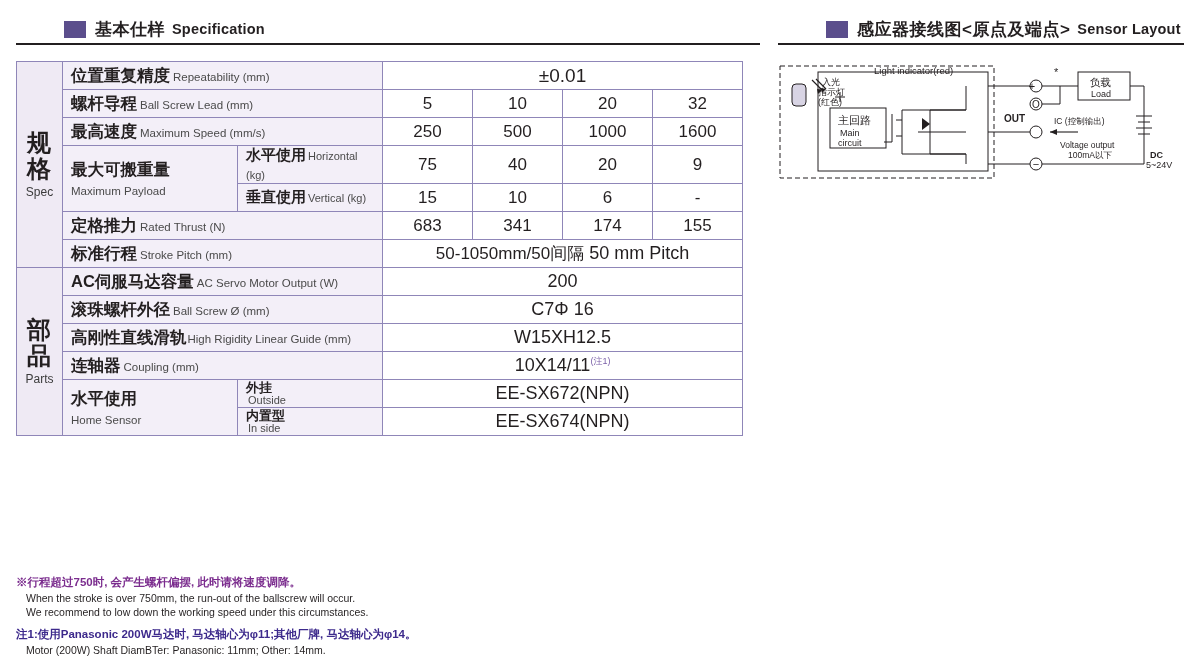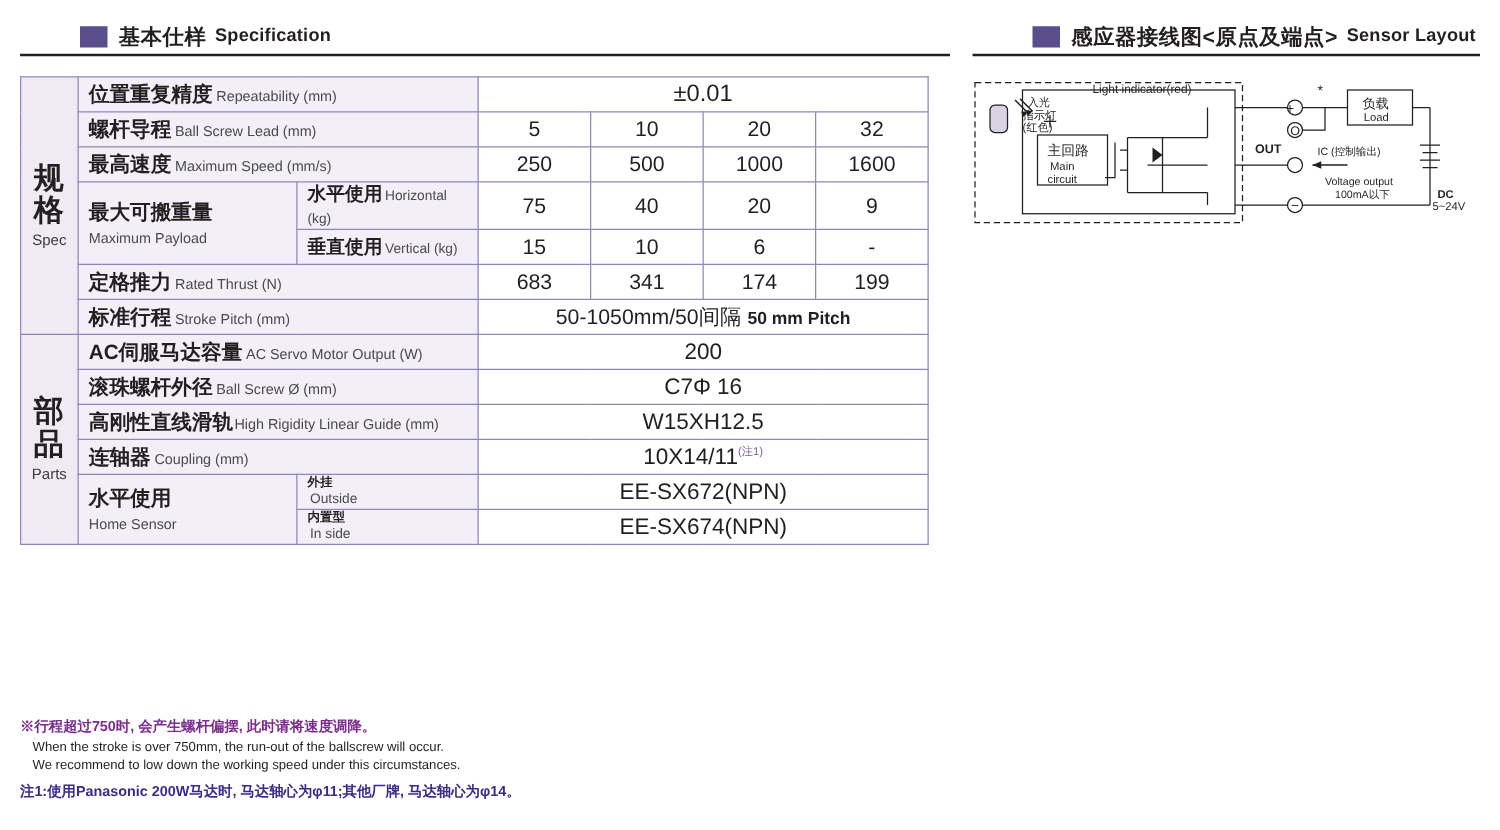--- a/index.html
+++ b/index.html
@@ -109,30 +109,30 @@
     font-weight: normal;
     margin-left: 2px;
   }
   .val {
     text-align: center;
     font-size: 17px;
   }
   .val-big { font-size: 19px; }
   .val-wide { text-align: center; font-size: 18px; }
   .val-wide .small {
-    font-size: 14px;
-    font-weight: bold;
+    font-size: 18px;
+    font-weight: normal;
   }
   .val-wide .cnmix { font-size: 17px; }
   sup.note {
     font-size: 9px;
     color: #7a5fa8;
     vertical-align: super;
   }
-  .sub-outside .cn { font-size: 10px; font-weight: bold; display:block; line-height:1.05;}
+  .sub-outside .cn { font-size: 13px; font-weight: bold; display:block; line-height:1.05;}
   .sub-outside .en { font-size: 11px; color:#4a4a4a; display:block; line-height:1.1;}
 
   
   .notes { position: absolute; }
   #note-left { left: 16px; top: 575px; width: 400px; }
   #note-right { left: 420px; top: 575px; width: 340px; }
   #note-bottom { left: 16px; top: 627px; width: 700px; }
   .note-cn {
     font-size: 11.5px;
     font-weight: bold;
@@ -241,21 +241,21 @@
         <td class="val">-</td>
       </tr>
 
       <tr>
         <td class="rowname" colspan="2">
           <span class="cn">定格推力</span><span class="en">Rated Thrust (N)</span>
         </td>
         <td class="val">683</td>
         <td class="val">341</td>
         <td class="val">174</td>
-        <td class="val">199</td>
+        <td class="val">155</td>
       </tr>
 
       <tr>
         <td class="rowname" colspan="2">
           <span class="cn">标准行程</span><span class="en">Stroke Pitch (mm)</span>
         </td>
         <td class="val-wide" colspan="4">
           <span class="cnmix">50-1050mm/50间隔</span>
           <span class="small">50 mm Pitch</span>
         </td>
@@ -314,20 +314,21 @@
 
   <div class="notes" id="note-left">
     <div class="note-cn">※行程超过750时, 会产生螺杆偏摆, 此时请将速度调降。</div>
     <div class="note-en">When the stroke is over 750mm, the run-out of the ballscrew will occur.</div>
     <div class="note-en">We recommend to low down the working speed under this circumstances.</div>
   </div>
 
 
   <div class="notes" id="note-bottom">
     <div class="note-cn dark">注1:使用Panasonic 200W马达时, 马达轴心为φ11;其他厂牌, 马达轴心为φ14。</div>
+    <div class="note-en">Motor (200W) Shaft DiamBTer: Panasonic: 11mm; Other: 14mm.</div>
   </div>
 
   <div id="sensor-wrap">
     <svg width="408" height="130" viewBox="0 0 408 130" xmlns="http://www.w3.org/2000/svg">
       <g fill="none" stroke="#231f20" stroke-width="1">
 
         <rect x="2" y="8" width="214" height="112" stroke-dasharray="5 3"></rect>
 
         <rect x="40" y="14" width="170" height="99"></rect>
 

